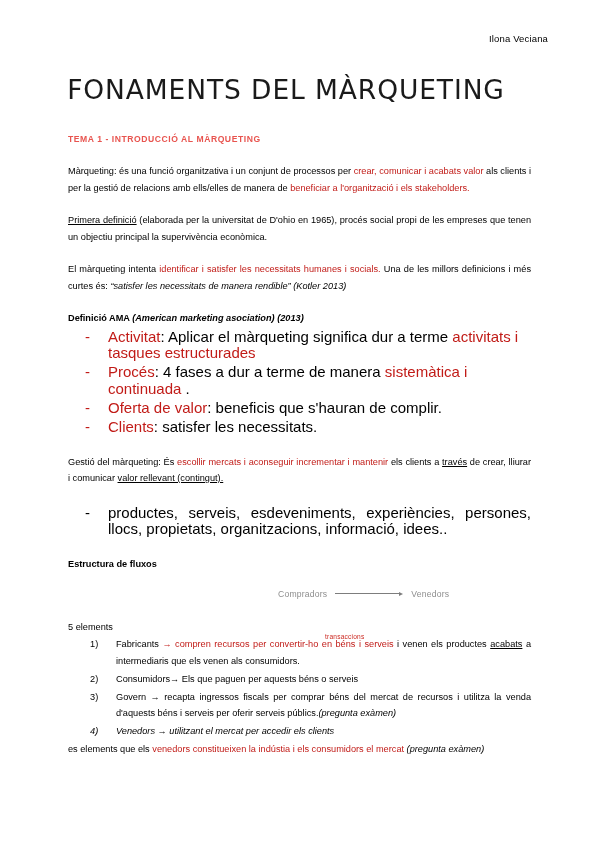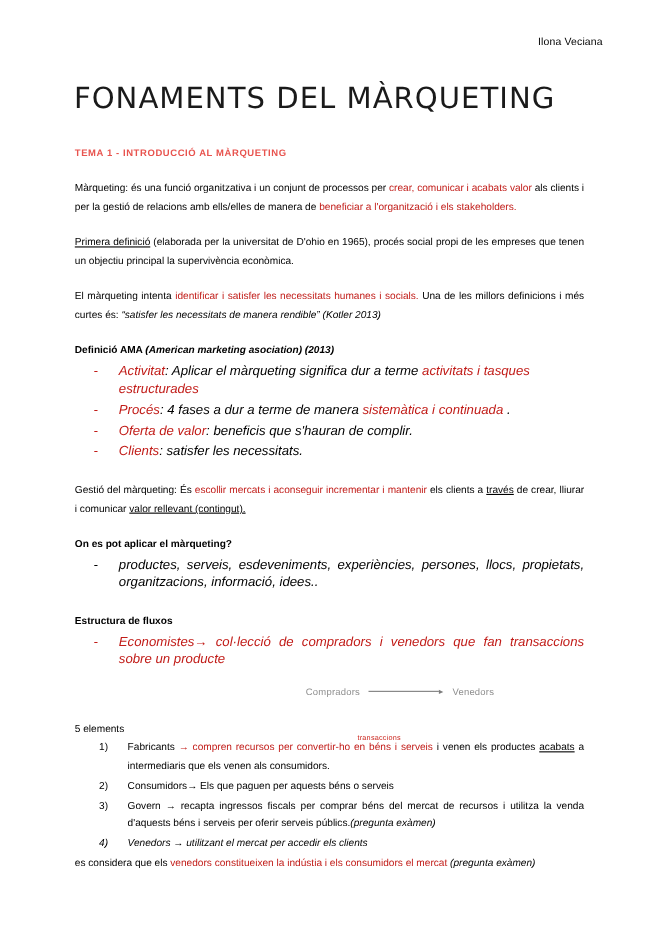--- a/index.html
+++ b/index.html
@@ -72,24 +72,23 @@
 
   
   ul.dash {
     list-style: none;
     margin: 2px 0 0 0;
     padding: 0;
   }
   ul.dash > li {
     position: relative;
     padding-left: 40px;
-    font-size: 12px;
+    font-size: 15px;
     line-height: 16.5px;
     margin-bottom: 2.5px;
-    font-style: italic;
   }
   ul.dash > li::before {
     content: "-";
     position: absolute;
     left: 17px;
     top: 0;
     color: #c11b17;
   }
   ul.dash > li.blk::before { color: #000; }
   ul.dash.justify > li { text-align: justify; }
@@ -207,30 +206,28 @@
       <li><span class="red">Oferta de valor</span><span>: beneficis que s'hauran de complir.</span><span class="red"></span><span></span></li>
       <li><span class="red">Clients</span><span>: satisfer les necessitats.</span><span class="red"></span><span></span></li>
     </ul>
 
     <div class="gap-lg"></div>
 
     <p class="para"><span>Gestió del màrqueting: És </span><span class="red">escollir mercats i aconseguir incrementar i mantenir</span><span> els clients a </span><span class="u">través</span><span> de crear, lliurar i comunicar </span><span class="u">valor rellevant (contingut).</span></p>
 
     <div class="gap-lg"></div>
 
-    <p class="para nj">On es pot aplicar el màrqueting?</p>
     <ul class="dash justify">
       <li class="blk">productes, serveis, esdeveniments, experiències, persones, llocs, propietats, organitzacions, informació, idees..</li>
     </ul>
 
     <div class="gap-lg"></div>
 
     <p class="para nj">Estructura de fluxos</p>
     <ul class="dash justify">
-      <li><span class="red">Economistes→ col·lecció de compradors i venedors que fan transaccions sobre un producte</span><span></span></li>
     </ul>
 
     <div class="flow">
       <div class="flow-inner">
         <span>Compradors</span>
         <span class="flow-arrow">
             <span class="shaft"></span>
             <span class="head"></span>
           </span>
         <span>Venedors</span>
@@ -242,16 +239,16 @@
       <span class="annot">transaccions</span>
     </div>
 
     <ol class="num">
       <li><span>Fabricants </span><span class="red">→ compren recursos per convertir-ho en béns i serveis</span><span> i venen els productes </span><span class="u">acabats</span><span> a intermediaris que els venen als consumidors.</span></li>
       <li><span>Consumidors→ Els que paguen per aquests béns o serveis</span></li>
       <li><span>Govern → recapta ingressos fiscals per comprar béns del mercat de recursos i utilitza la venda d'aquests béns i serveis per oferir serveis públics.</span><span class="it">(pregunta exàmen)</span></li>
       <li class="it-all"><span class="it">Venedors → utilitzant el mercat per accedir els clients</span></li>
     </ol>
 
-    <p class="para"><span>es considera que els </span><span class="red">venedors constitueixen la indústia i els consumidors el mercat</span><span class="it"> (pregunta exàmen)</span></p>
+    <p class="para"><span>es elements que els </span><span class="red">venedors constitueixen la indústia i els consumidors el mercat</span><span class="it"> (pregunta exàmen)</span></p>
 
   </div>
 </div>
 
 </body></html>

